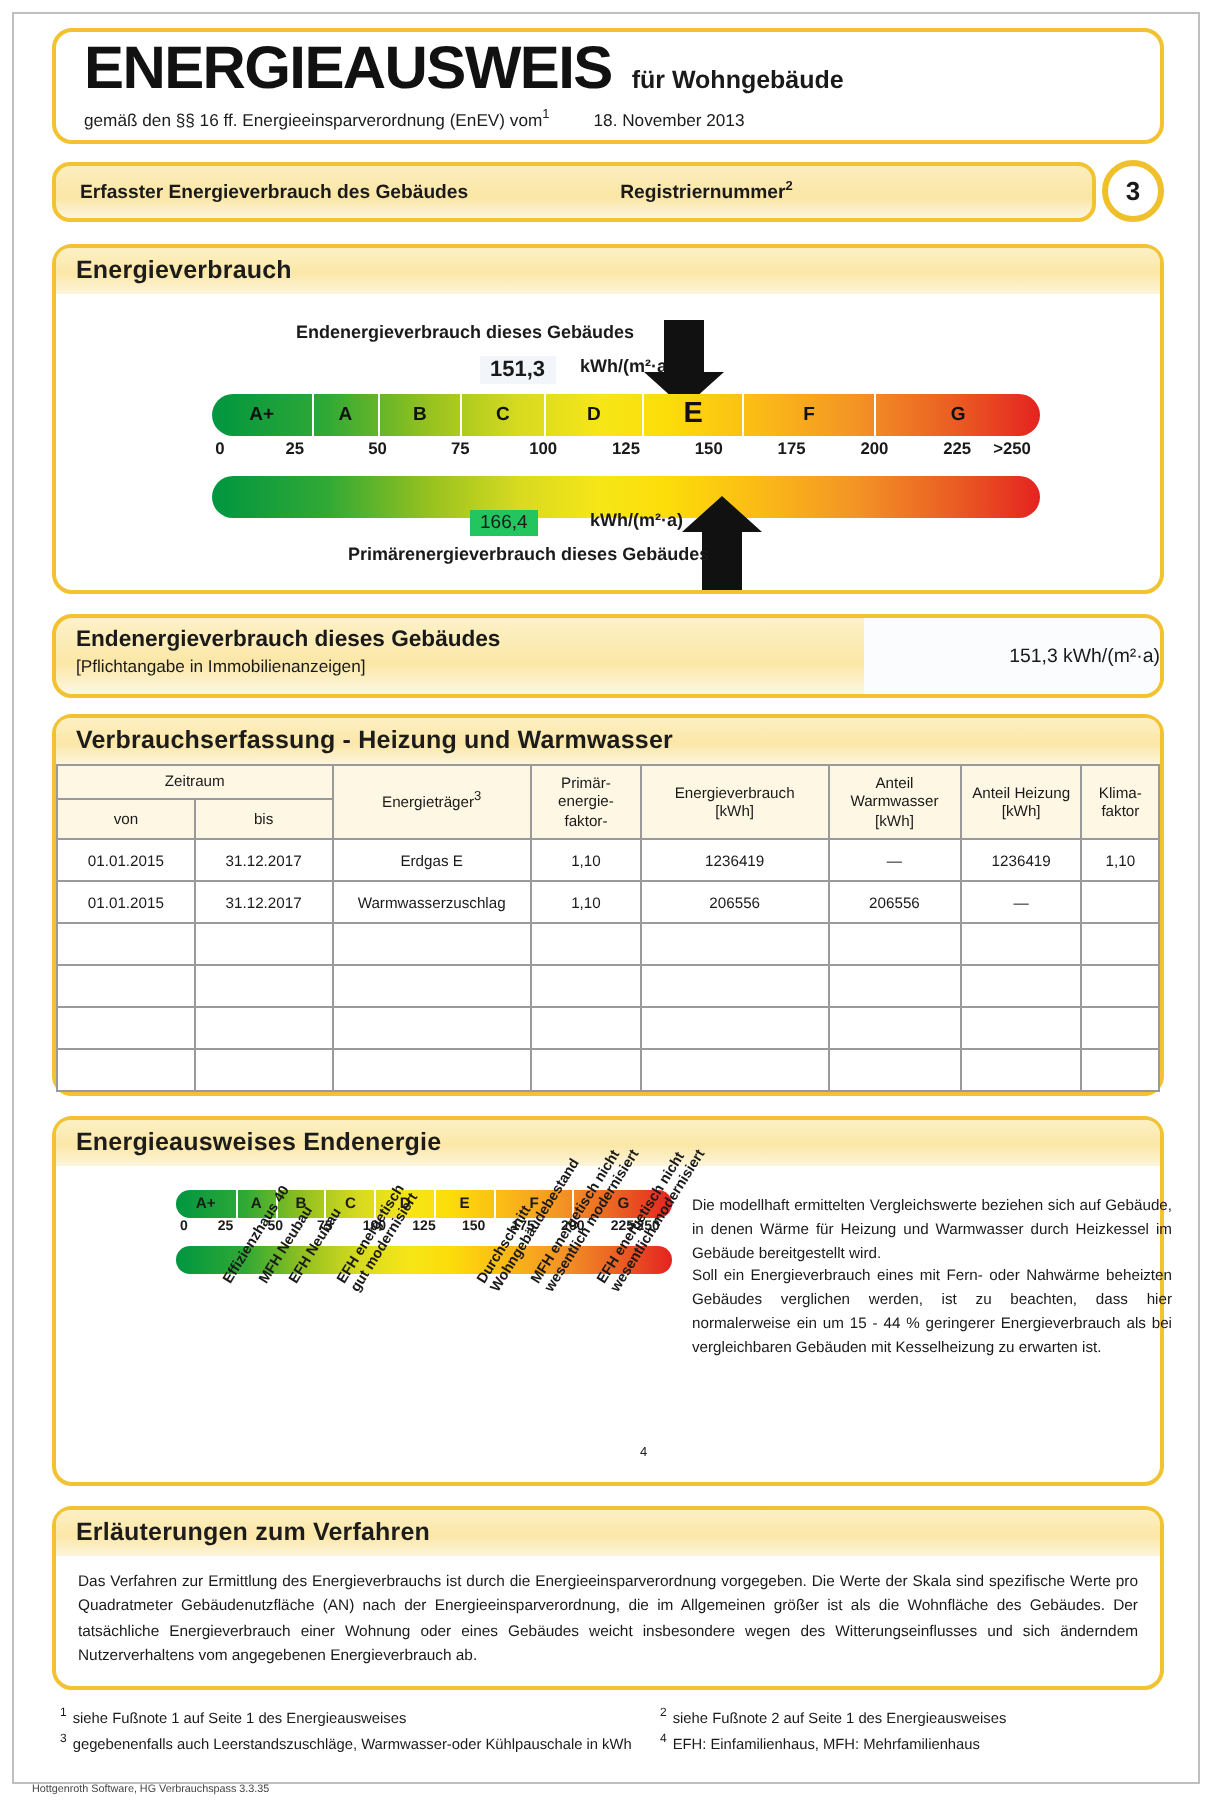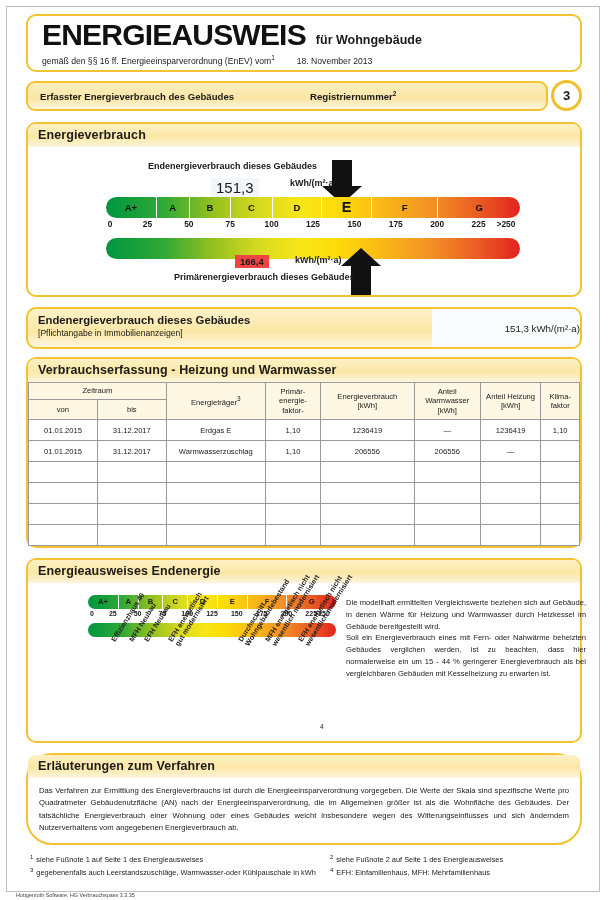--- a/index.html
+++ b/index.html
@@ -149,44 +149,44 @@
   }
 
   .label-end {
     position: absolute;
     left: 120px; top: 14px;
     font-size: 9px;
     font-weight: bold;
   }
   .val-end {
     position: absolute;
-    left: 183px; top: 31px;
-    font-size: 15px;
-    font-weight: normal;
+    left: 212px; top: 31px;
+    font-size: 11px;
+    font-weight: bold;
     background: #f2f5fa;
     padding: 1px 5px;
   }
   .unit-end {
     position: absolute;
     left: 262px; top: 31px;
     font-size: 9px;
     font-weight: bold;
   }
   .label-prim {
     position: absolute;
     left: 146px; top: 125px;
     font-size: 9px;
     font-weight: bold;
   }
   .val-prim {
     position: absolute;
     left: 207px; top: 108px;
     font-size: 9.5px;
-    font-weight: bold;
-    background: #ef4444;
+    font-weight: normal;
+    background: #22c55e;
     padding: 1px 5px;
   }
   .unit-prim {
     position: absolute;
     left: 267px; top: 108px;
     font-size: 9px;
     font-weight: bold;
   }
 
   
@@ -396,21 +396,21 @@
     text-align: justify;
   }
   .compare-text p { margin: 0; }
   .compare-fn {
     position: absolute;
     left: 292px; top: 140px;
     font-size: 6.5px;
   }
 
   
-  .explain-panel { margin: 10px 14px 0 14px; border-radius: 26px; }
+  .explain-panel { margin: 10px 14px 0 14px; }
   .explain-body {
     padding: 7px 11px 9px 11px;
     font-size: 7.7px;
     line-height: 1.6;
     text-align: justify;
   }
 
   
   .footnotes {
     margin: 9px 14px 0 18px;

